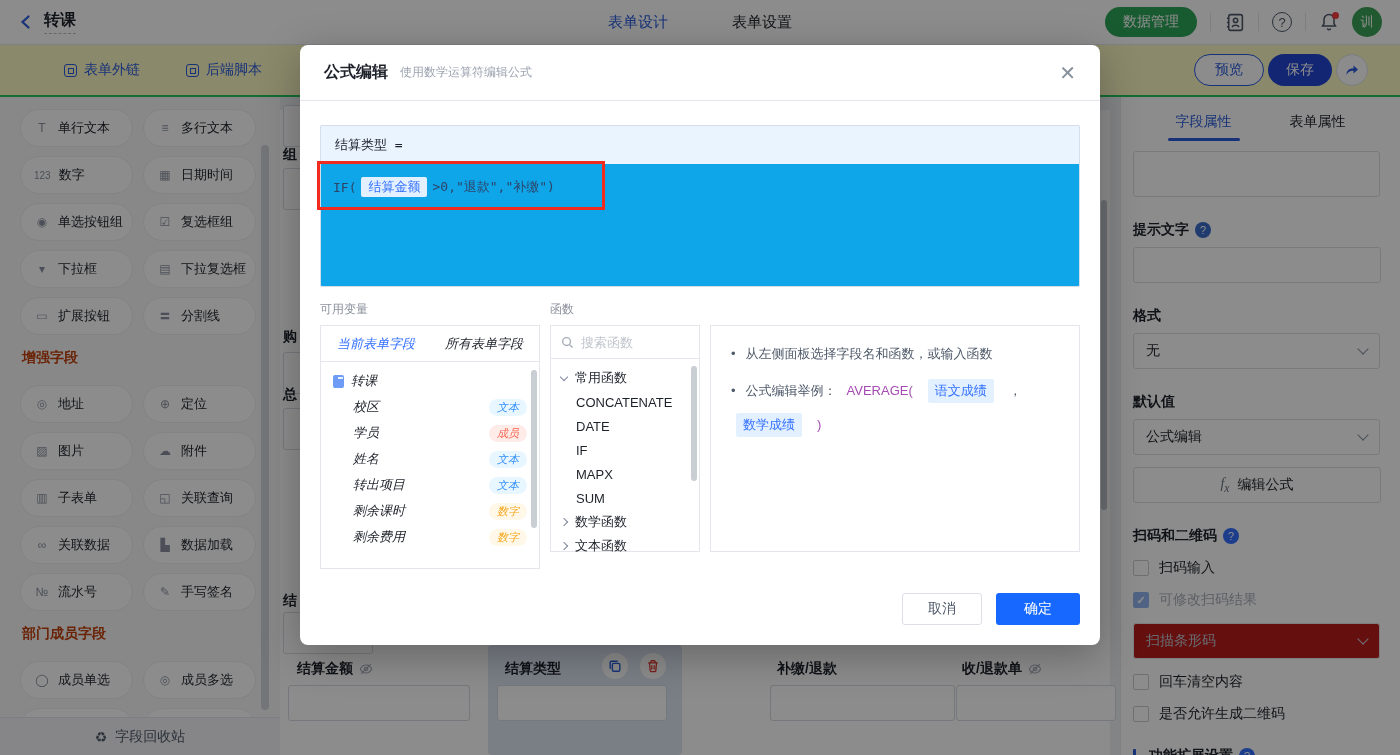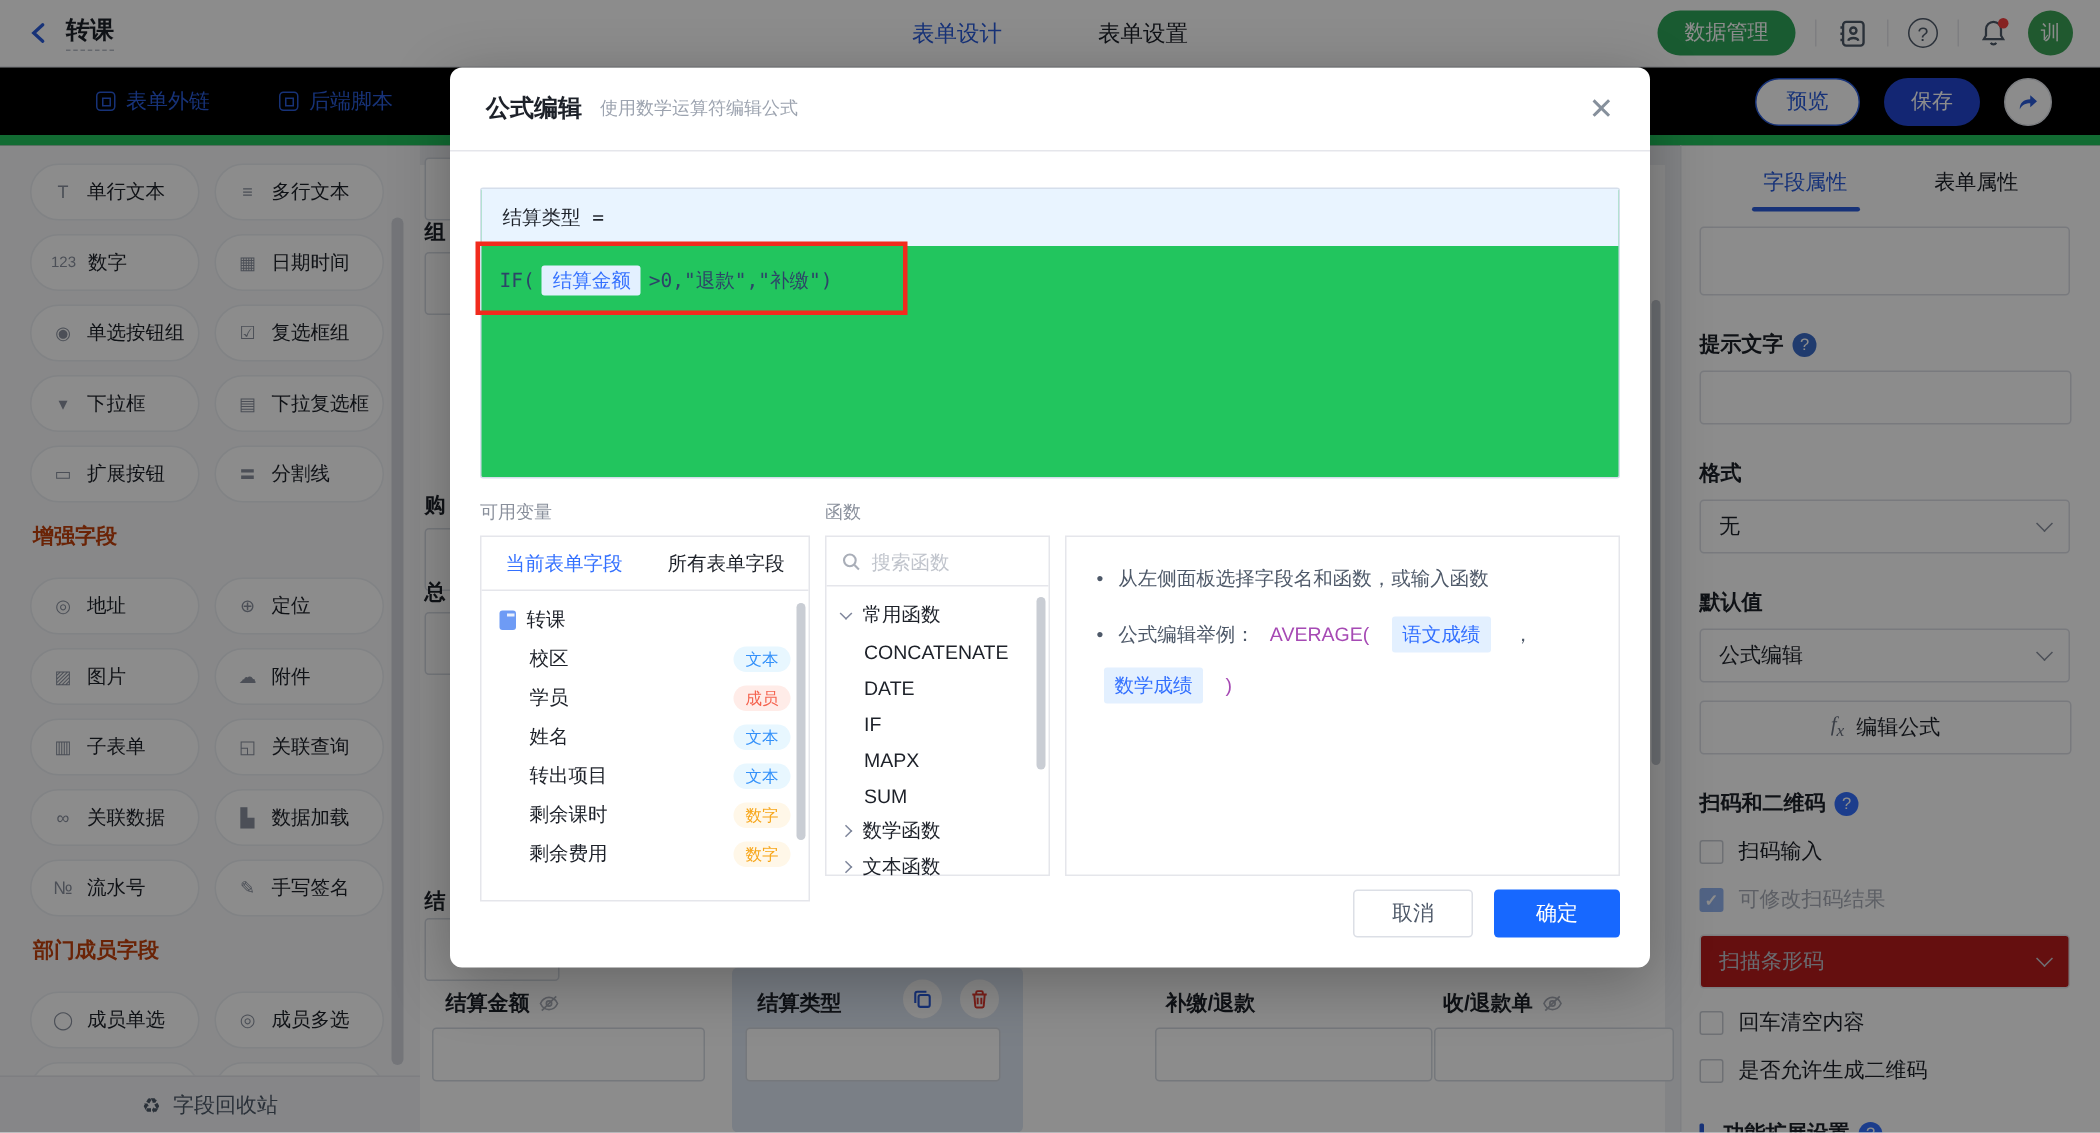--- a/index.html
+++ b/index.html
@@ -19,27 +19,27 @@
   .pill-green { background:#2FA65A; color:#fff; font-size:14px; padding:6px 18px; border-radius:16px; border:none; }
   .tb-divider { width:1px; height:18px; background:#E5E6EB; }
   .help-circle { width:20px; height:20px; border:1.6px solid #4E5969; border-radius:50%;
                  display:flex; align-items:center; justify-content:center; font-size:13px; color:#4E5969; }
   .bell-wrap { position:relative; }
   .bell-dot { position:absolute; width:7px; height:7px; background:#F53F3F; border-radius:50%; top:0px; right:0px; }
   .avatar { width:30px; height:30px; border-radius:50%; background:#3BA357; color:#fff;
             display:flex; align-items:center; justify-content:center; font-size:13px; }
 
   
-  .subtoolbar { position:absolute; top:45px; left:0; right:0; height:52px; background:#000000;
-                border-bottom:7px solid #22c55e; display:flex; align-items:center; z-index:1; }
+  .subtoolbar { position:absolute; top:45px; left:0; right:0; height:52px; background:#fef9c3;
+                border-bottom:2px solid #22c55e; display:flex; align-items:center; z-index:1; }
   .st-links { display:flex; gap:46px; padding-left:64px; font-size:14px; color:#2A5CDB; }
   .st-link { display:flex; align-items:center; gap:7px; cursor:pointer; white-space:nowrap; }
   .link-ic { width:13px; height:13px; border:1.5px solid #2A5CDB; border-radius:3px; position:relative; }
   .link-ic:after { content:""; position:absolute; left:3px; top:3px; width:4px; height:4px; border:1.5px solid #2A5CDB; }
-  .st-right { margin-left:auto; display:flex; gap:16px; align-items:center; padding-right:32px; }
+  .st-right { margin-left:auto; display:flex; gap:4px; align-items:center; padding-right:32px; }
   .btn-preview { width:70px; height:32px; border:1px solid #2A5CDB; color:#2A5CDB; border-radius:16px;
                  background:#fff; font-size:14px; display:flex; align-items:center; justify-content:center; }
   .btn-save { width:64px; height:32px; background:#2346D2; color:#fff; border-radius:16px; border:none;
               font-size:14px; display:flex; align-items:center; justify-content:center; }
   .btn-share { width:32px; height:32px; border-radius:50%; background:#fff; border:1px solid #E0E3EA;
                display:flex; align-items:center; justify-content:center; }
 
   
   .sidebar { position:absolute; top:97px; left:0; width:280px; bottom:0; background:#F7F8FA; z-index:1; }
   .fields-grid { padding:12px 24px 0 20px; display:grid; grid-template-columns:1fr 1fr; gap:9px 10px; }
@@ -95,32 +95,32 @@
 
   
   .overlay { position:absolute; inset:0; background:rgba(0,0,0,0.45); z-index:10; }
   .modal { position:absolute; left:300px; top:45px; width:800px; height:600px; background:#fff;
            border-radius:8px; box-shadow:0 10px 40px rgba(0,0,0,0.28); z-index:20; }
   .m-header { height:56px; display:flex; align-items:center; padding:0 24px; border-bottom:1px solid #E5E6EB; }
   .m-title { font-size:16px; font-weight:bold; }
   .m-sub { font-size:12px; color:#9CA3AF; margin-left:12px; }
   .m-close { margin-left:auto; color:#86909C; font-size:20px; line-height:1; cursor:pointer; }
   .m-body { position:relative; padding:0 20px; }
-  .formula-box { margin-top:24px; border:1px solid #D5DEEB; border-radius:2px; height:194px; position:relative; background:#22c55e; }
+  .formula-box { margin-top:24px; border:1px solid #D5DEEB; border-radius:2px; height:162px; position:relative; background:#0ea5e9; }
   .fb-head { height:38px; background:#E9F4FF; display:flex; align-items:center; padding:0 14px;
              font-family:"DejaVu Sans Mono",monospace; font-size:13px; color:#1D2129; }
   .fb-body { padding:13px 12px; font-family:"DejaVu Sans Mono",monospace; font-size:13px; color:#2D4468;
              display:flex; align-items:center; }
   .f-tag { background:#E3F0FF; color:#3370FF; padding:1px 7px; border-radius:2px; font-size:13px; margin:0 5px;
            font-family:"Liberation Sans",sans-serif; white-space:nowrap; }
   .red-annotation { position:absolute; left:-4px; top:35px; width:288px; height:49px; border:3px solid #F12B1D; }
   .panel-labels { display:flex; margin-top:14px; font-size:12px; color:#8A909C; }
   .pl-1 { width:230px; } .pl-2 { width:160px; }
   .panels { display:flex; gap:10px; margin-top:7px; }
-  .p-vars { width:220px; height:244px; border:1px solid #E5E6EB; position:relative; background:#fff; }
+  .p-vars { width:220px; height:244px; border:1px solid #E5E6EB; position:relative; background:#fff;font-style:italic; }
   .pv-tabs { height:36px; display:flex; align-items:center; justify-content:space-between; padding:0 16px;
              font-size:13px; border-bottom:1px solid #E5E6EB; }
   .pv-tab { cursor:pointer; } .pv-tab.active { color:#3370FF; }
   .pv-list { padding:6px 0; font-size:13px; }
   .pv-form { display:flex; align-items:center; gap:7px; padding:4px 12px; height:26px; }
   .doc-ic { width:11px; height:13px; background:#6E9BF5; border-radius:2px; position:relative; }
   .doc-ic:after { content:""; position:absolute; right:1px; top:2px; width:5px; height:2px; background:#fff; opacity:.85; }
   .pv-row { display:flex; align-items:center; justify-content:space-between; padding:0 12px 0 32px; height:26px; }
   .tag { font-size:11px; padding:1px 8px; border-radius:10px; }
   .tag-text { background:#E8F7FF; color:#3491FA; }

